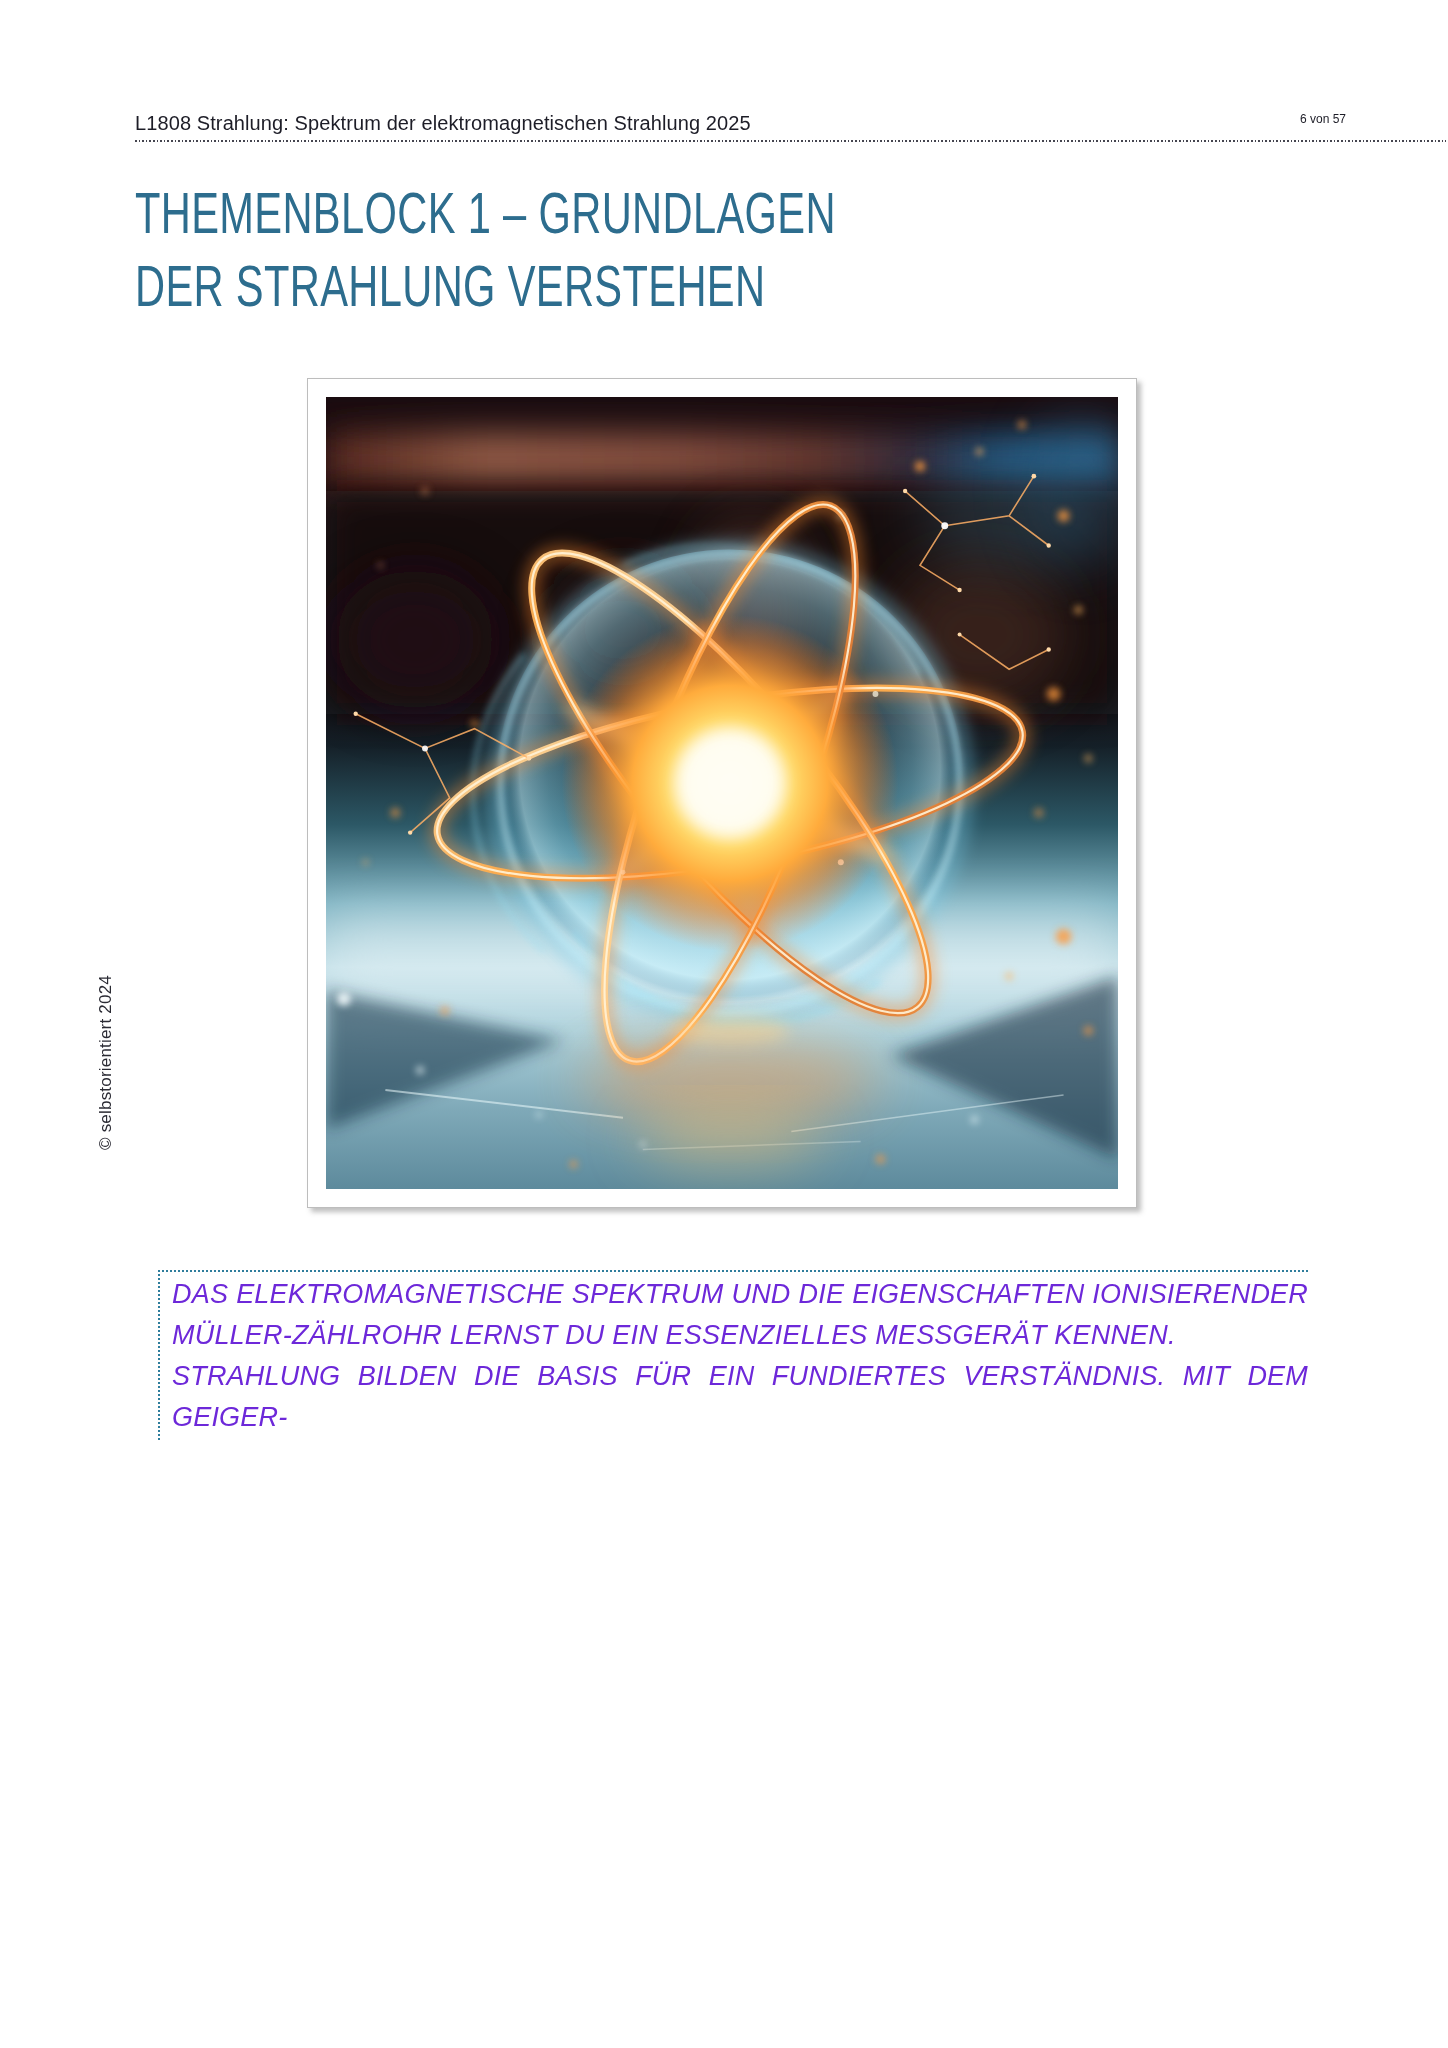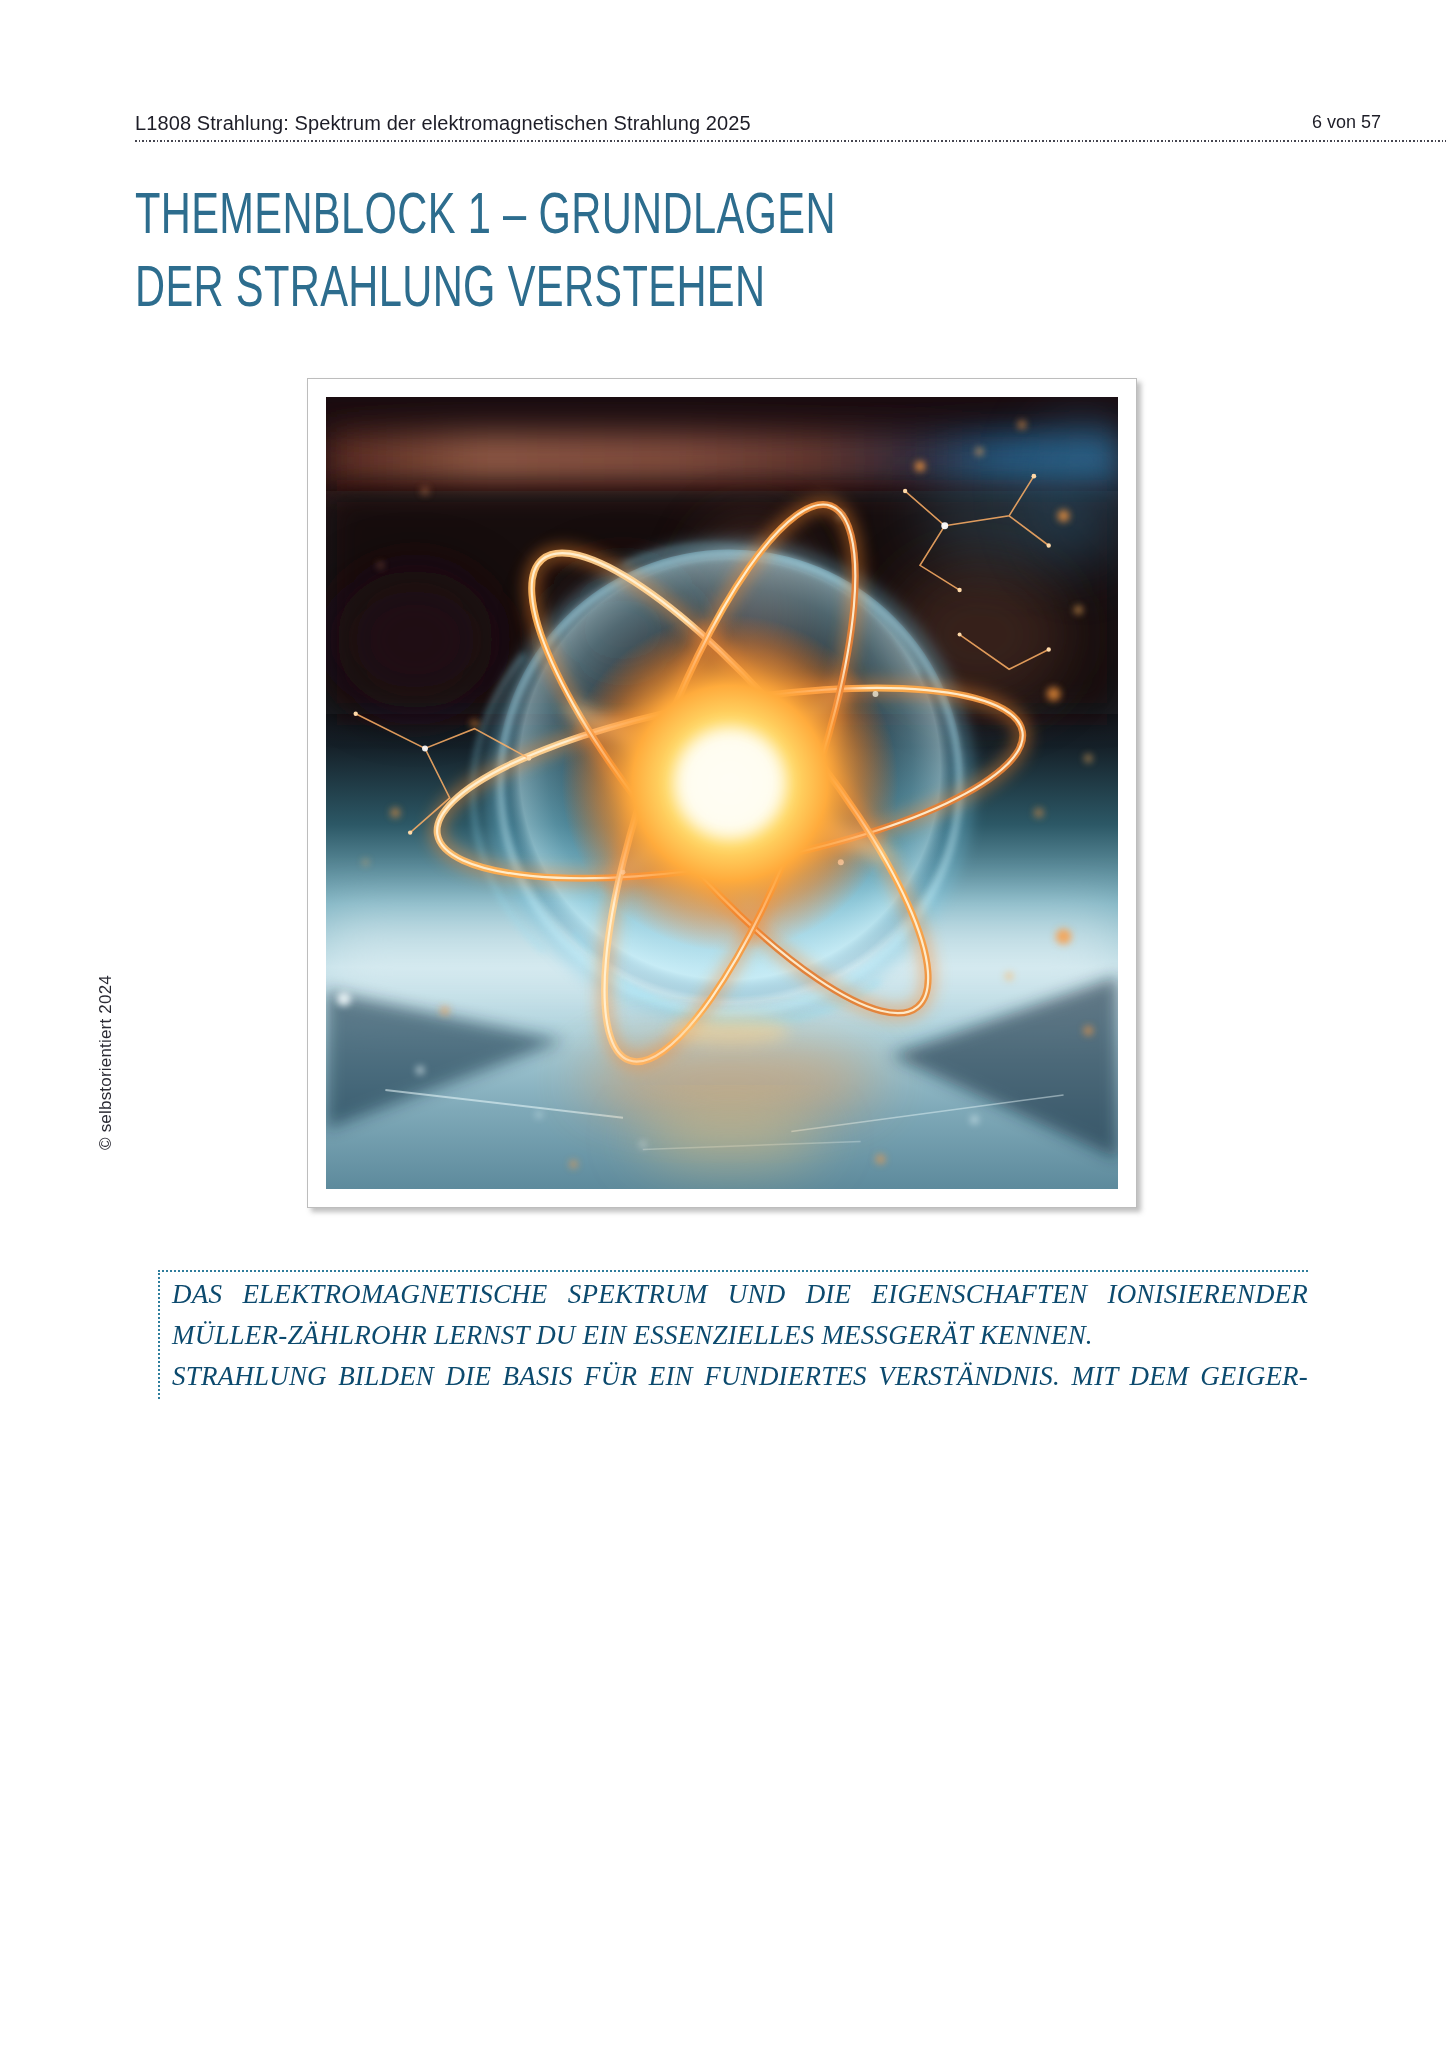--- a/index.html
+++ b/index.html
@@ -2,21 +2,21 @@
 <html><head>
 <meta charset="utf-8">
 <style>
   html,body{margin:0;padding:0;}
   body{
     width:1448px;height:2048px;position:relative;background:#ffffff;
     font-family:"Liberation Sans",sans-serif;color:#1d1d27;overflow:hidden;
   }
   
   .hdr-left{position:absolute;left:135px;top:112px;font-size:20px;letter-spacing:0.1px;color:#1d1d27;}
-  .hdr-right{position:absolute;top:112px;left:1300px;font-size:18px;color:#1d1d27;margin-left:12px;}
+  .hdr-right{position:absolute;top:112px;left:1300px;font-size:12px;color:#1d1d27;}
   .hdr-rule{position:absolute;left:135px;top:140px;width:1311px;height:2px;
     background-image:repeating-linear-gradient(90deg,#45454f 0 1.6px,transparent 1.6px 3.6px);}
   
   .page-title{position:absolute;left:135px;top:177px;margin:0;font-weight:400;
     font-size:57px;line-height:73px;letter-spacing:0.5px;color:#2d6d8e;
     transform:scaleX(0.73);transform-origin:0 0;white-space:nowrap;}
   
   .copyright{position:absolute;left:96px;top:1150px;transform:rotate(-90deg);
     transform-origin:0 0;font-size:17px;color:#2a2a33;white-space:nowrap;letter-spacing:0.2px;}
   
@@ -206,17 +206,17 @@
         <circle cx="18" cy="608" r="7" fill="#f2fbfd" opacity=".9"></circle>
         <circle cx="95" cy="680" r="4" fill="#e8f6fa" opacity=".7"></circle>
         <circle cx="215" cy="725" r="3" fill="#e8f6fa" opacity=".6"></circle>
         <circle cx="655" cy="730" r="4" fill="#e8f6fa" opacity=".6"></circle>
         <circle cx="320" cy="755" r="3" fill="#ffffff" opacity=".5"></circle>
       </g>
     </svg>
   </div>
 </div>
 
-<div class="callout" style="border-color: rgb(46, 125, 156); color: #0c4a6e; font-family: Liberation Serif, serif;">
+<div class="callout" style="border-color: rgb(46, 125, 156); color: #6d28d9;">
   <div class="line j">DAS ELEKTROMAGNETISCHE SPEKTRUM UND DIE EIGENSCHAFTEN IONISIERENDER</div>
   <div class="line">MÜLLER-ZÄHLROHR LERNST DU EIN ESSENZIELLES MESSGERÄT KENNEN.</div>
   <div class="line j">STRAHLUNG BILDEN DIE BASIS FÜR EIN FUNDIERTES VERSTÄNDNIS. MIT DEM GEIGER-</div>
 </div>
 
 </body></html>

